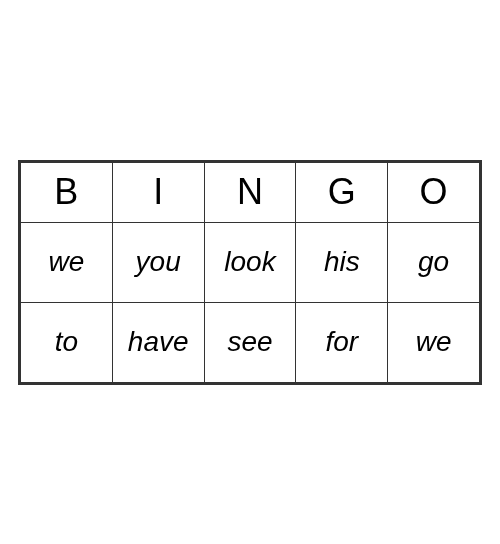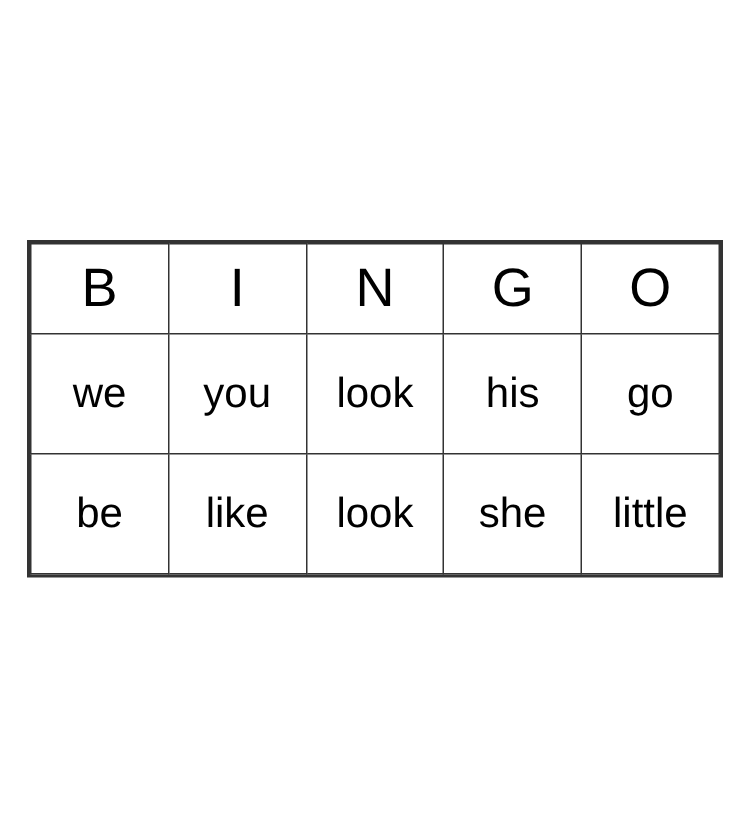--- a/index.html
+++ b/index.html
@@ -40,20 +40,21 @@
       font-weight: normal;
       padding: 8px 0;
       width: 92px;
       height: 60px;
     }
 
     .bingo-table td {
       font-size: 28px;
       width: 92px;
       height: 80px;
+      font-style: italic;
     }
 
     .free-cell {
       font-size: 24px;
     }
   </style>
 </head>
 <body>
 
 <div class="bingo-card">
@@ -69,21 +70,21 @@
     </thead>
     <tbody id="bingo-body">
     <tr>
           <td>we</td>
           <td>you</td>
           <td>look</td>
           <td>his</td>
           <td>go</td>
         </tr>
         <tr>
-          <td>be</td>
-          <td>like</td>
-          <td>look</td>
-          <td>she</td>
-          <td>little</td>
+          <td>to</td>
+          <td>have</td>
+          <td>see</td>
+          <td>for</td>
+          <td>we</td>
         </tr>
       </tbody>
   </table>
 </div>
 
 </body></html>

